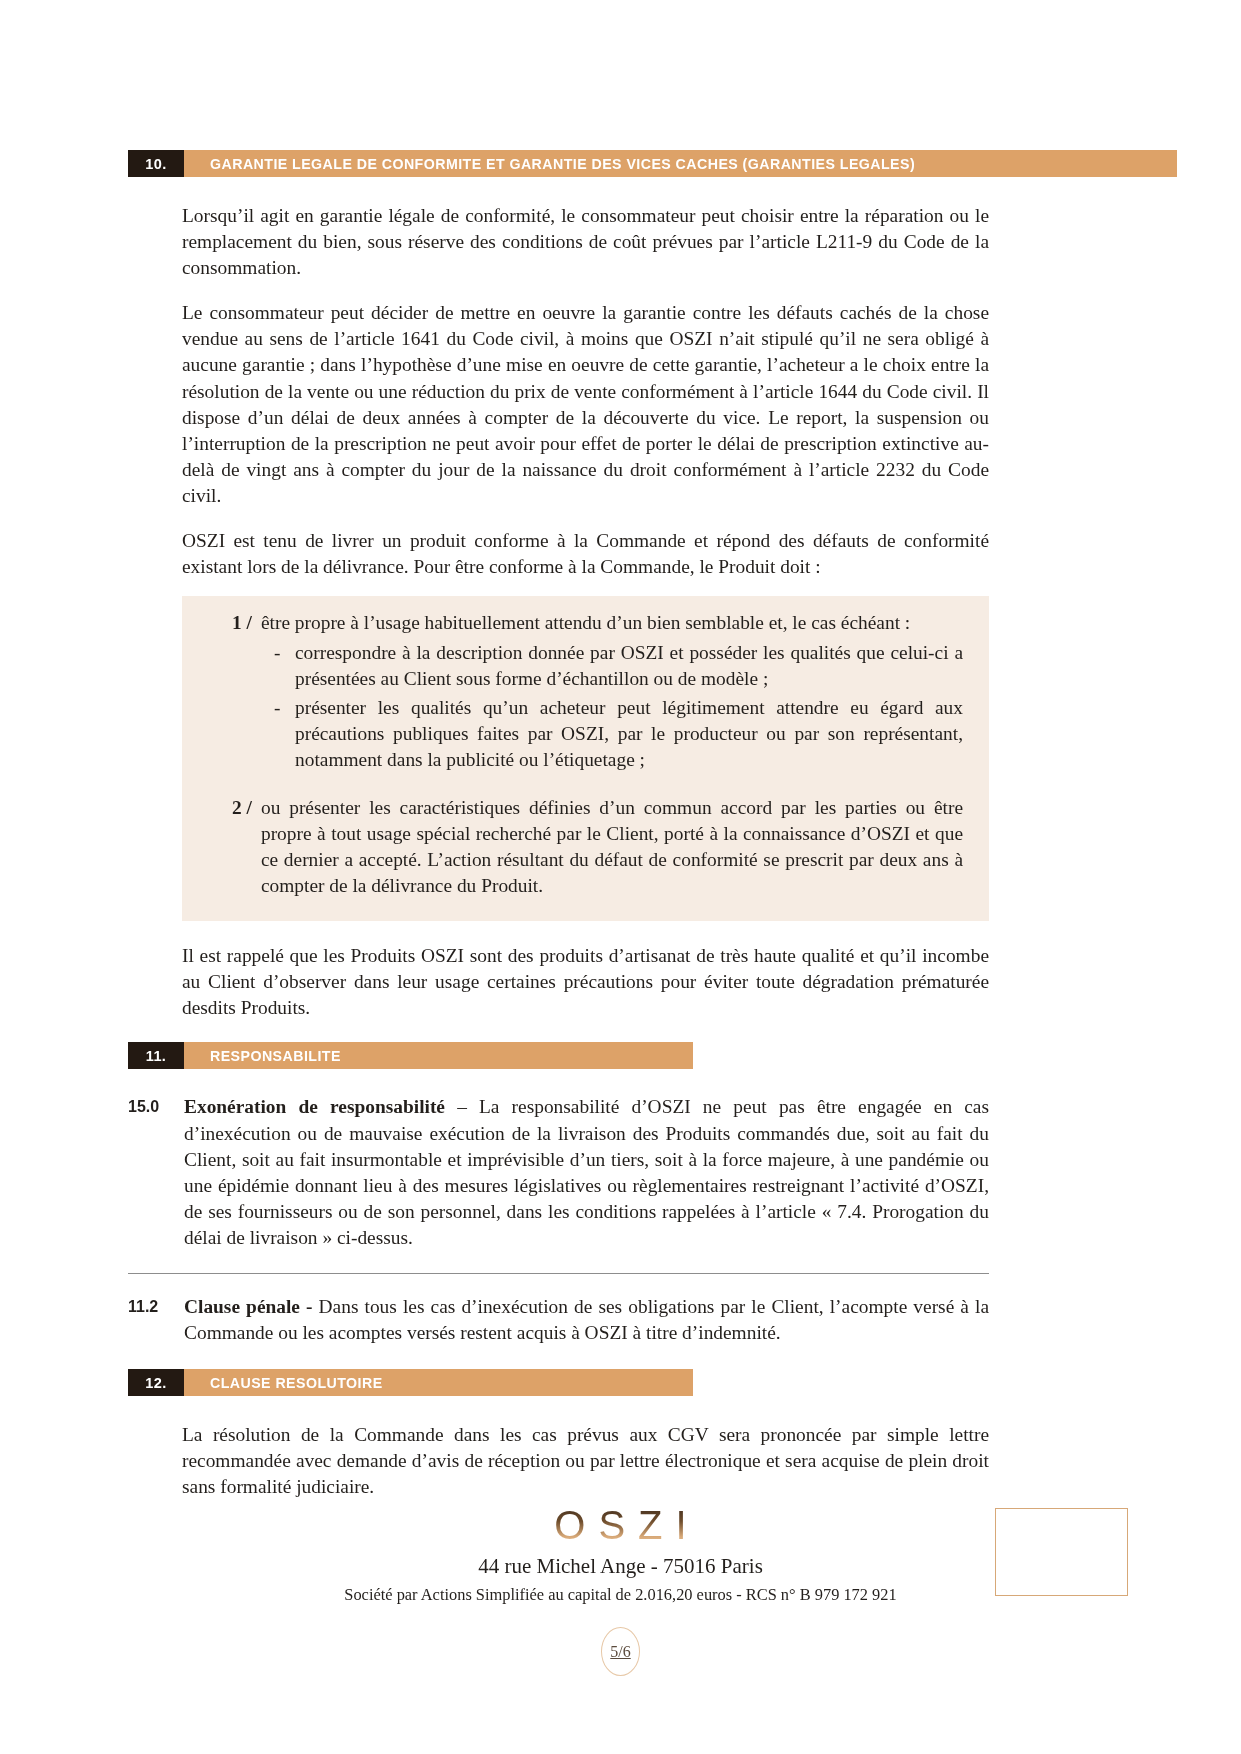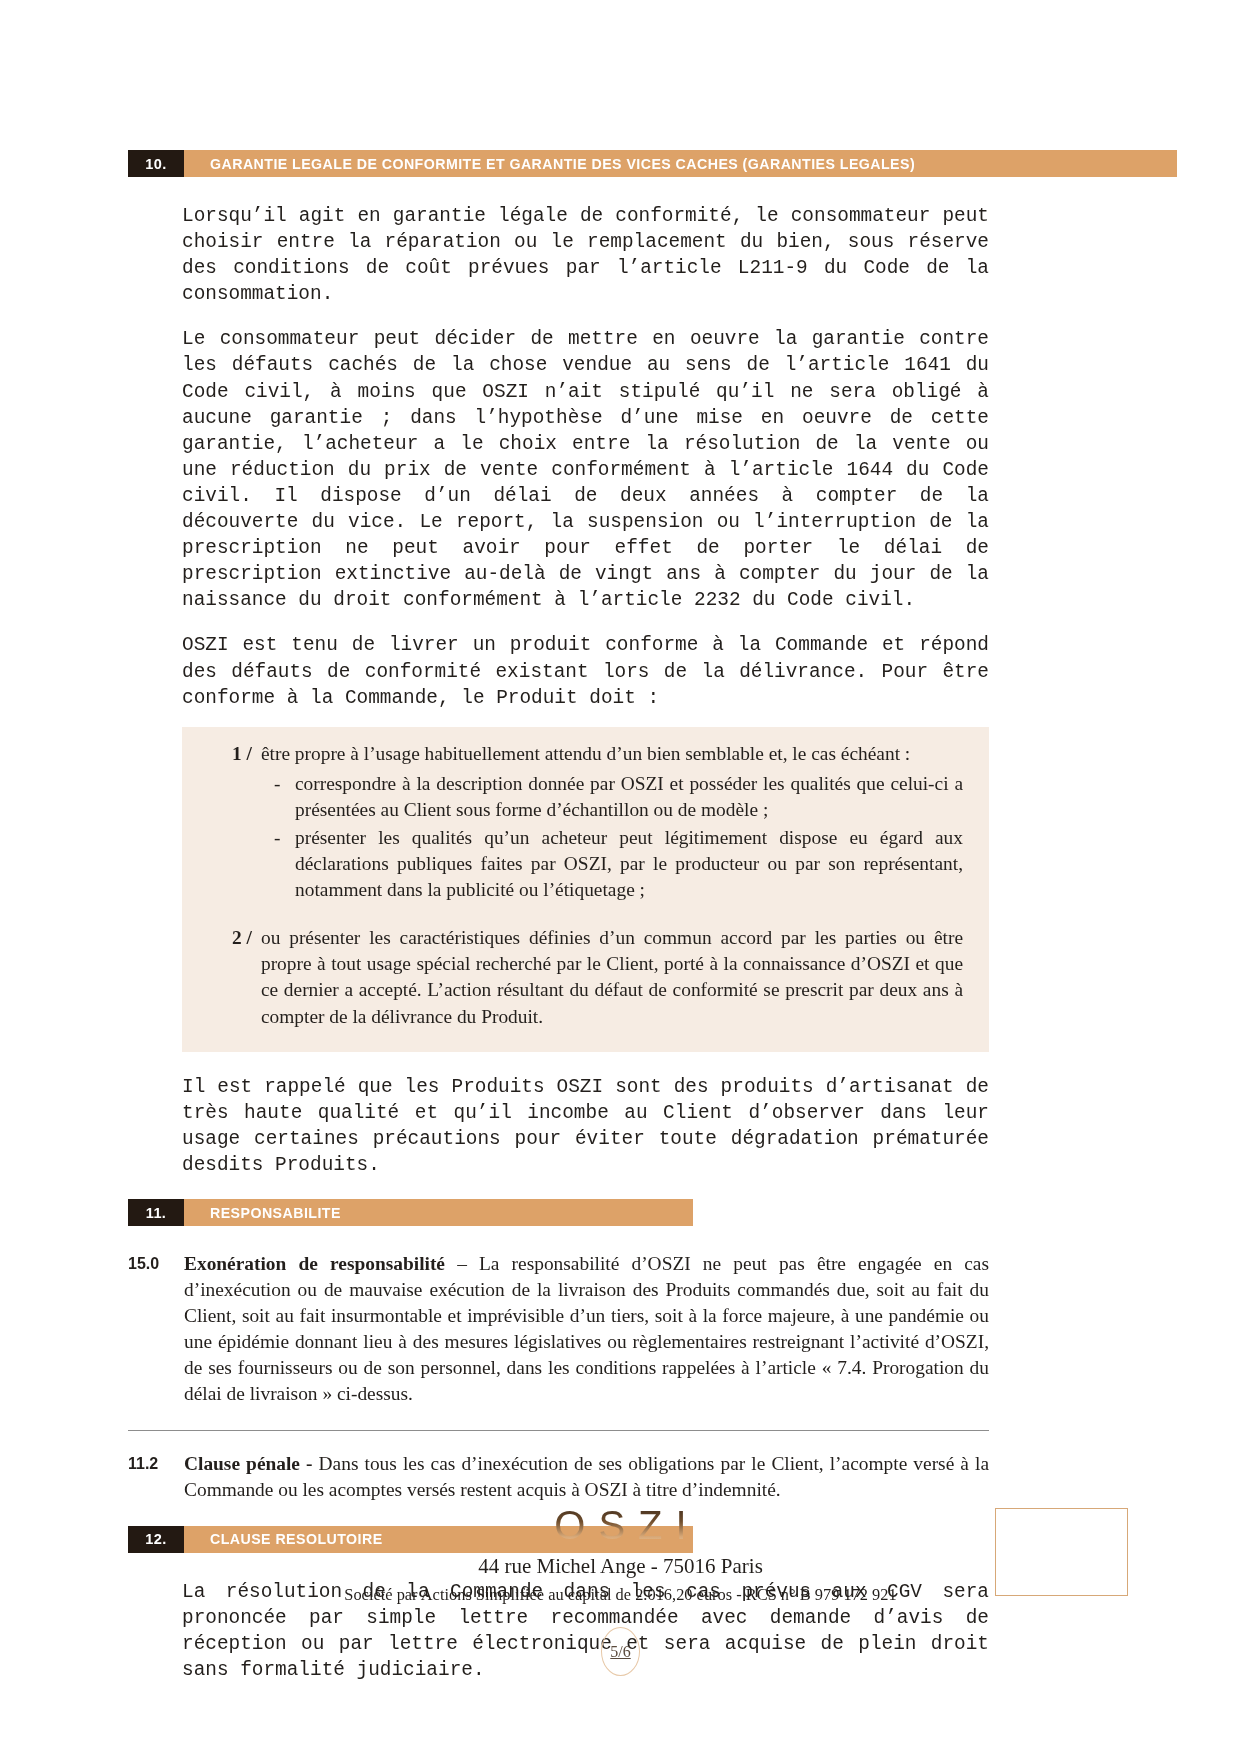--- a/index.html
+++ b/index.html
@@ -58,21 +58,20 @@
   .body-wrap {
     margin-left: 182px;
     margin-right: 252px;
   }
   p.para {
     margin: 0 0 19px 0;
     font-size: 19.4px;
     line-height: 1.345;
     text-align: justify;
     text-justify: inter-word;
-    font-family: Liberation Mono, monospace;
   }
   p.para.tight { margin-bottom: 16px; }
   p.first { margin-top: 26px; }
 
   
   .callout {
     background: #f6ece3;
     margin-left: 182px;
     margin-right: 252px;
     padding: 14px 26px 18px 26px;
@@ -219,21 +218,21 @@
       <span class="marker">1 /</span>
       <span class="txt">être propre à l’usage habituellement attendu d’un bien semblable et, le cas échéant :</span>
     </div>
     <div class="dash-list">
       <div class="dash-item">
         <span class="dash">-</span>
         <span class="txt">correspondre à la description donnée par OSZI et posséder les qualités que celui-ci a présentées au Client sous forme d’échantillon ou de modèle ;</span>
       </div>
       <div class="dash-item">
         <span class="dash">-</span>
-        <span class="txt">présenter les qualités qu’un acheteur peut légitimement dispose eu égard aux déclarations publiques faites par OSZI, par le producteur ou par son représentant, notamment dans la publicité ou l’étiquetage ;</span>
+        <span class="txt">présenter les qualités qu’un acheteur peut légitimement attendre eu égard aux précautions publiques faites par OSZI, par le producteur ou par son représentant, notamment dans la publicité ou l’étiquetage ;</span>
       </div>
     </div>
     <div class="spacer"></div>
     <div class="num-item">
       <span class="marker">2 /</span>
       <span class="txt">ou présenter les caractéristiques définies d’un commun accord par les parties ou être propre à tout usage spécial recherché par le Client, porté à la connaissance d’OSZI et que ce dernier a accepté. L’action résultant du défaut de conformité se prescrit par deux ans à compter de la délivrance du Produit.</span>
     </div>
   </div>
 
   <div class="body-wrap" style="margin-top:22px;">

